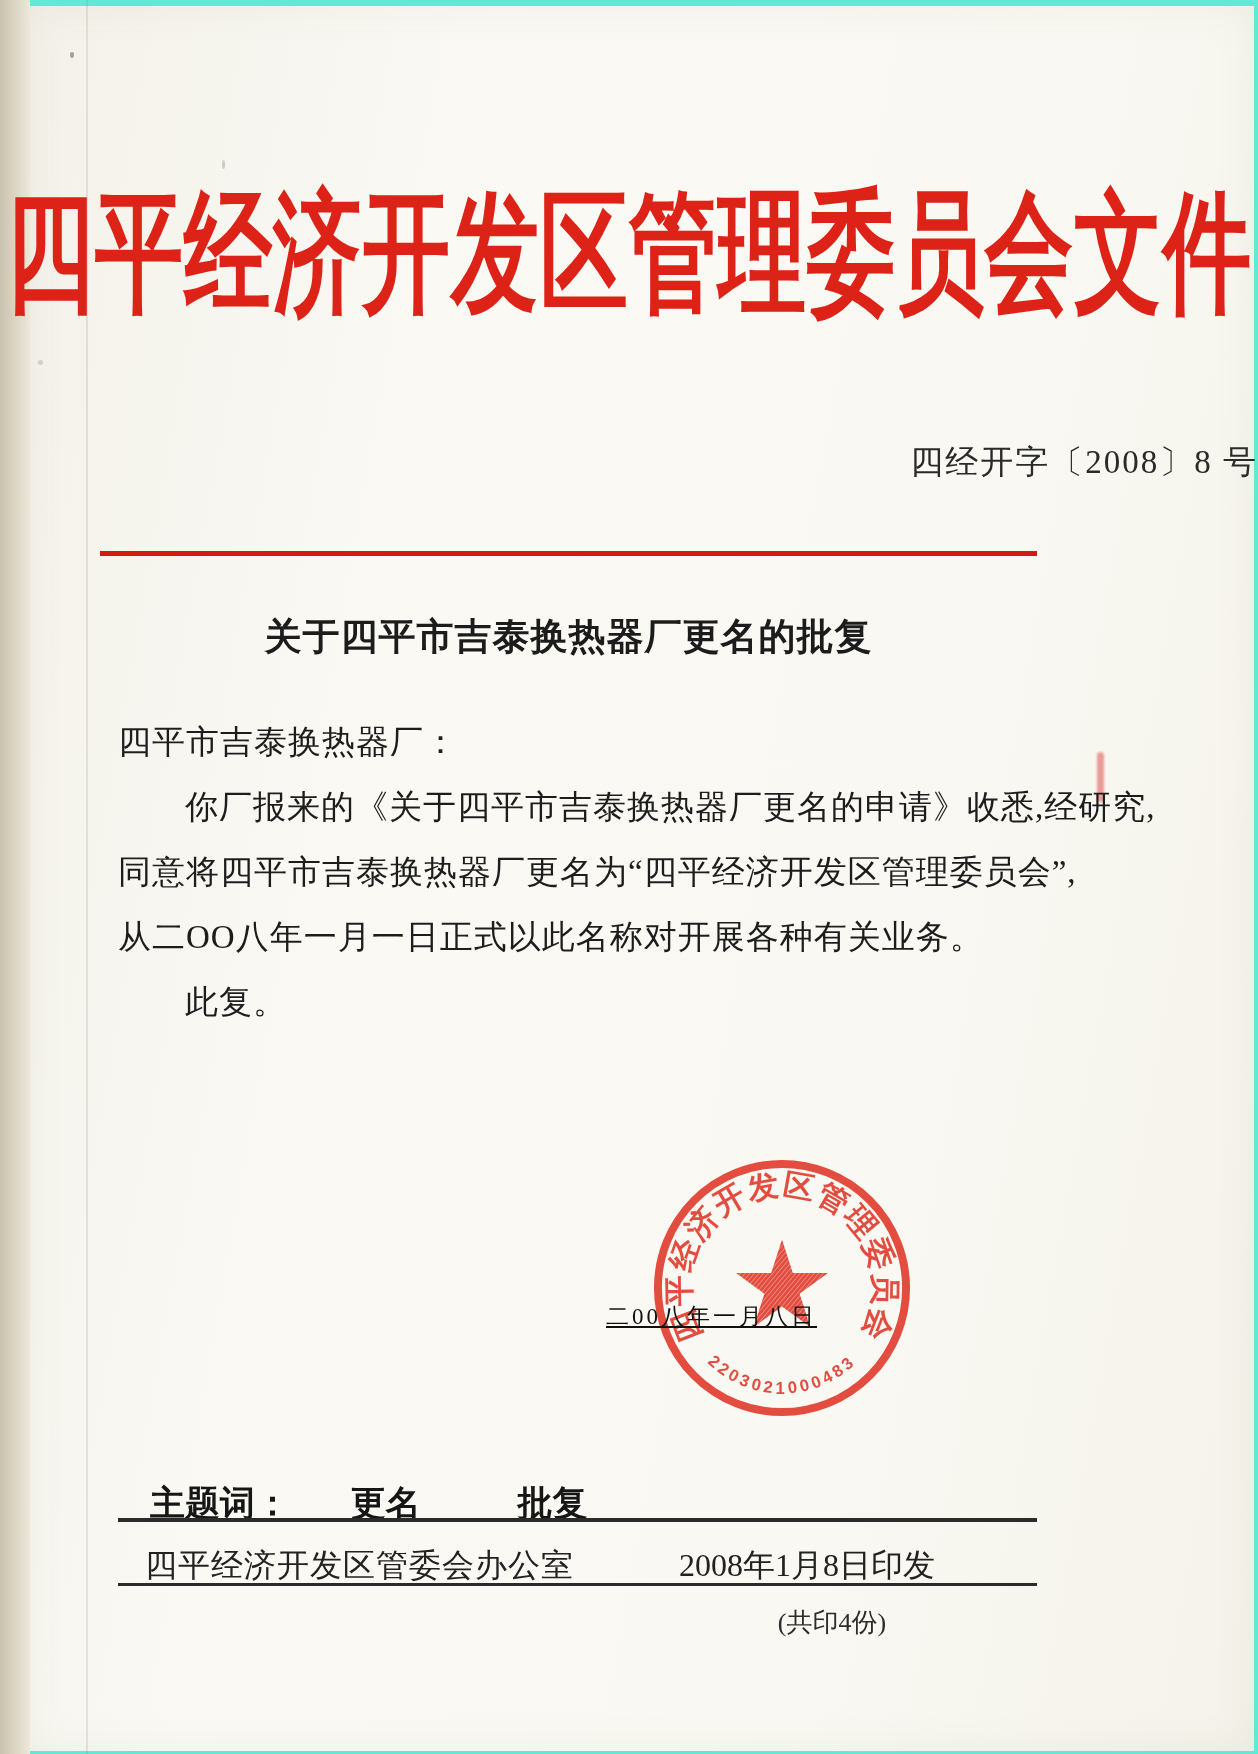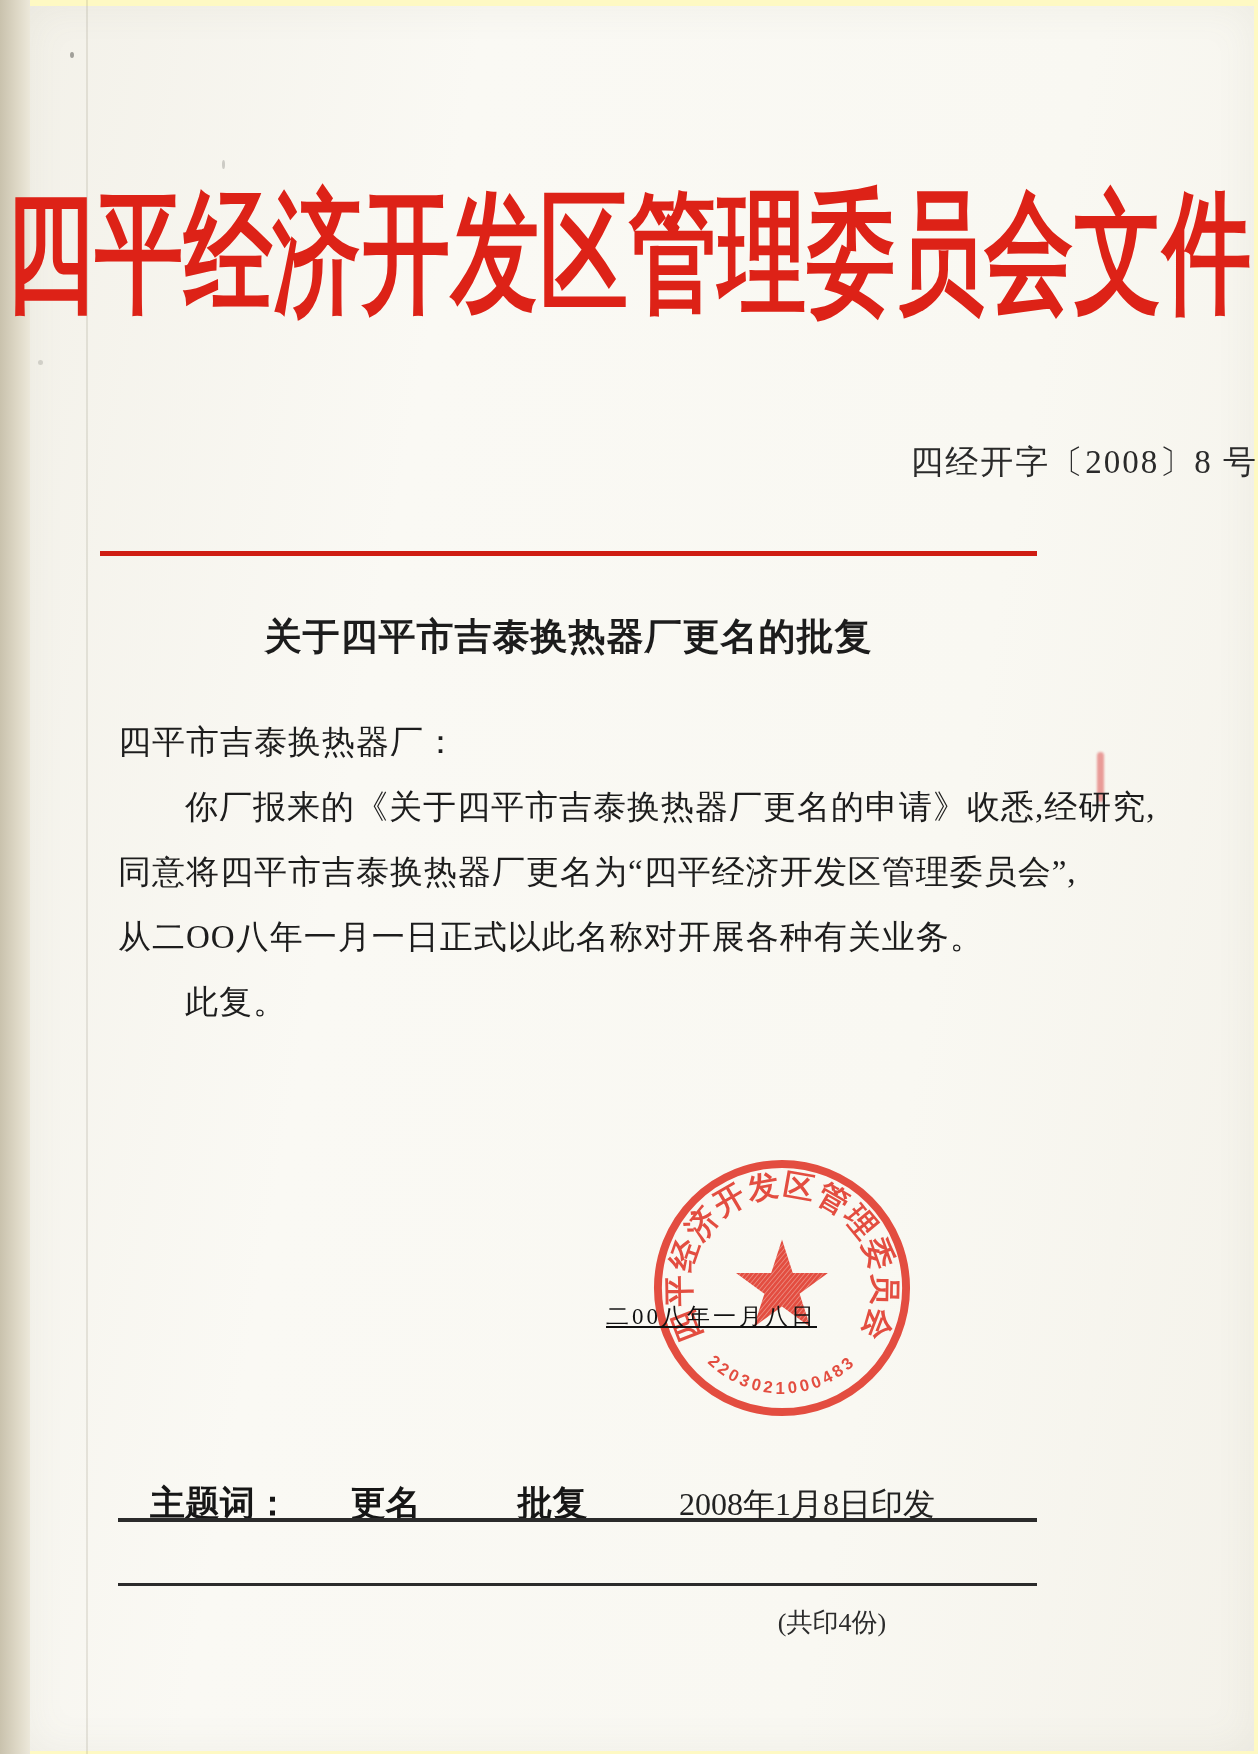--- a/index.html
+++ b/index.html
@@ -1,18 +1,18 @@
 <!DOCTYPE html>
 <html><head>
 <meta charset="utf-8">
 <style>
   html,body{margin:0;padding:0;background:#cfc9b8;}
   .scan{
     position:relative;width:1258px;height:1754px;overflow:hidden;
-    background:#fef9c3;font-family:"Liberation Serif",serif;color:#1d1d1d;
+    background:#5eead4;font-family:"Liberation Serif",serif;color:#1d1d1d;
   }
   .paper{
     position:absolute;left:27px;top:6px;width:1227px;height:1745px;
     background:linear-gradient(100deg,#f3f1e9 0%,#faf9f4 30%,#f9f8f2 70%,#f4f2ea 100%);
     box-shadow:inset 0 0 40px rgba(120,110,85,0.08);
   }
   .edge-left{
     position:absolute;left:0;top:0;width:30px;height:100%;
     background:linear-gradient(90deg,#c9c2ad,#ddd7c5 55%,#ece8da 100%);
   }
@@ -65,21 +65,21 @@
   .subject-row .term1{margin-left:52px;}
   .subject-row .term2{margin-left:88px;}
   .black-rule{position:absolute;left:118px;width:919px;background:#2b2b2b;}
   .rule-a{top:1518px;height:4px;}
   .rule-b{top:1583px;height:3px;}
   .footer-office{
     position:absolute;top:1544px;left:145px;font-size:32px;color:#222;
     letter-spacing:1px;white-space:nowrap;
   }
   .footer-date{
-    position:absolute;top:1483px;left:620px;width:315px;text-align:right;
+    position:absolute;top:1544px;left:620px;width:315px;text-align:right;
     font-size:32px;color:#222;white-space:nowrap;
   }
   .copies{
     position:absolute;top:1605px;left:712px;width:240px;text-align:center;
     font-size:26px;color:#2c2c2c;white-space:nowrap;
   }
 </style>
 </head>
 <body>
 
@@ -128,18 +128,19 @@
   <div class="issue-date">二00八年一月八日</div>
 
   <div class="subject-row">
     <span>主题词：</span>
     <span class="term1">更名</span>
     <span class="term2">批复</span>
   </div>
 
   <div class="black-rule rule-a"></div>
 
+  <div class="footer-office">四平经济开发区管委会办公室</div>
   <div class="footer-date">2008年1月8日印发</div>
 
   <div class="black-rule rule-b"></div>
 
   <div class="copies">(共印4份)</div>
 </div>
 
 </body></html>

